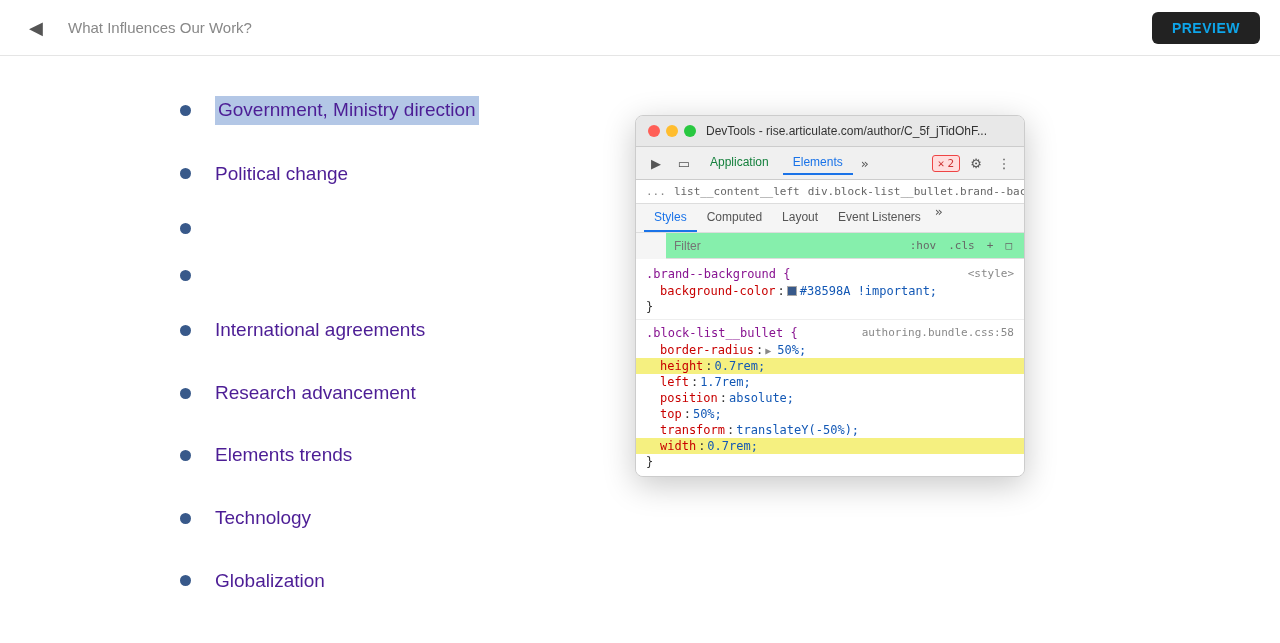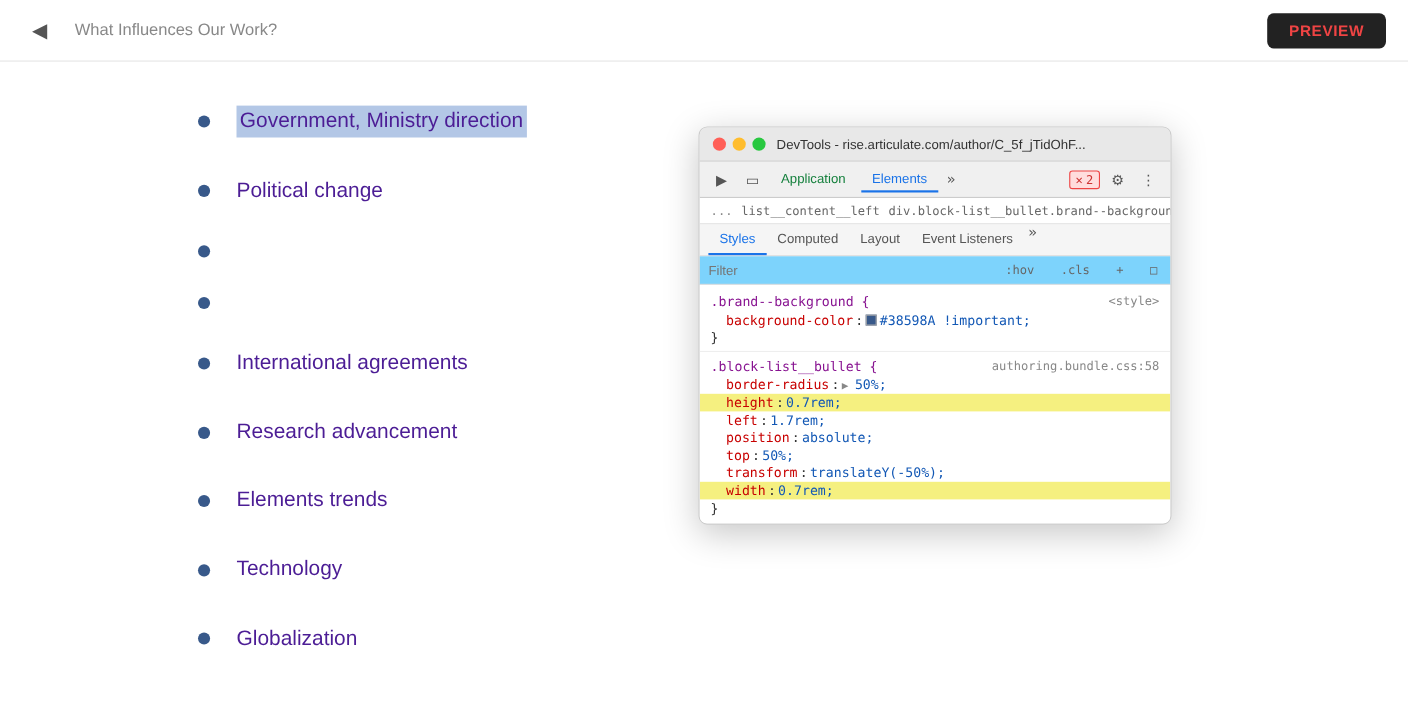--- a/index.html
+++ b/index.html
@@ -36,21 +36,21 @@
       cursor: pointer;
       color: #555;
       font-size: 18px;
     }
     .page-title {
       color: #888;
       font-size: 15px;
     }
     .preview-btn {
       background: #222;
-      color: #ef4444;
+      color: #0ea5e9;
       border: none;
       border-radius: 6px;
       padding: 8px 20px;
       font-size: 14px;
       font-weight: 600;
       cursor: pointer;
       letter-spacing: 0.5px;
     }
 
     
@@ -78,21 +78,21 @@
     .item-text.highlighted {
       background: #b3c7e6;
       padding: 1px 3px;
     }
 
     
     .devtools-panel {
       position: absolute;
       top: 115px;
       left: 635px;
-      width: 430px;
+      width: 390px;
       background: #f5f5f5;
       border: 1px solid #ccc;
       border-radius: 8px;
       box-shadow: 0 8px 32px rgba(0,0,0,0.22);
       font-family: 'Menlo', 'Monaco', 'Consolas', monospace;
       font-size: 12px;
       overflow: hidden;
       z-index: 100;
     }
 
@@ -211,37 +211,38 @@
     }
     .dt-style-tab.active {
       color: #1a73e8;
       border-bottom: 2px solid #1a73e8;
     }
 
     
     .dt-filter-bar {
       display: flex;
       align-items: center;
-      background: #7dd3fc;
+      background: #86efac;
       border-bottom: 1px solid #ddd;
       padding: 4px 8px;
       gap: 8px;
+      margin-left: 30px;
     }
     .dt-filter-input {
       flex: 1;
       border: none;
       outline: none;
       font-size: 12px;
       font-family: -apple-system, BlinkMacSystemFont, sans-serif;
       color: #333;
       background: transparent;
     }
     .dt-filter-actions {
       display: flex;
-      gap: 16px;
+      gap: 4px;
     }
     .dt-filter-action {
       font-size: 11px;
       color: #666;
       cursor: pointer;
       padding: 2px 4px;
       border-radius: 2px;
     }
 
     

